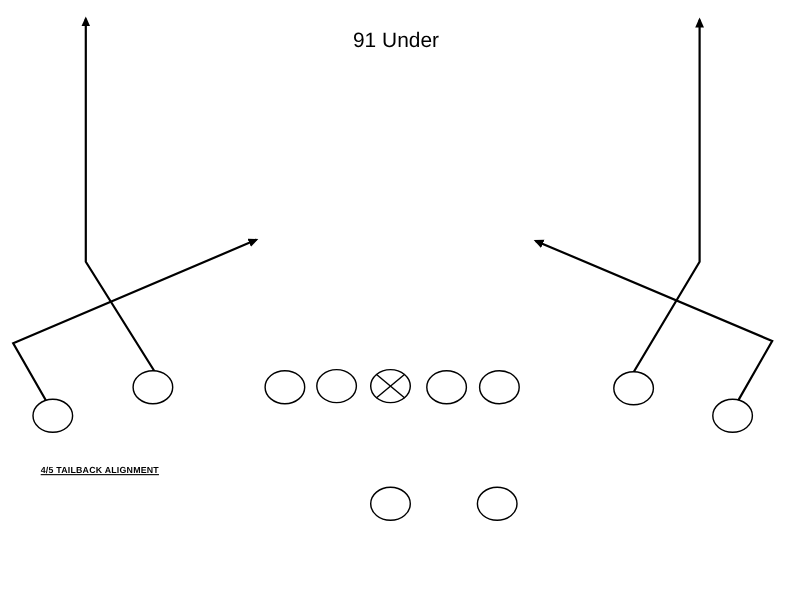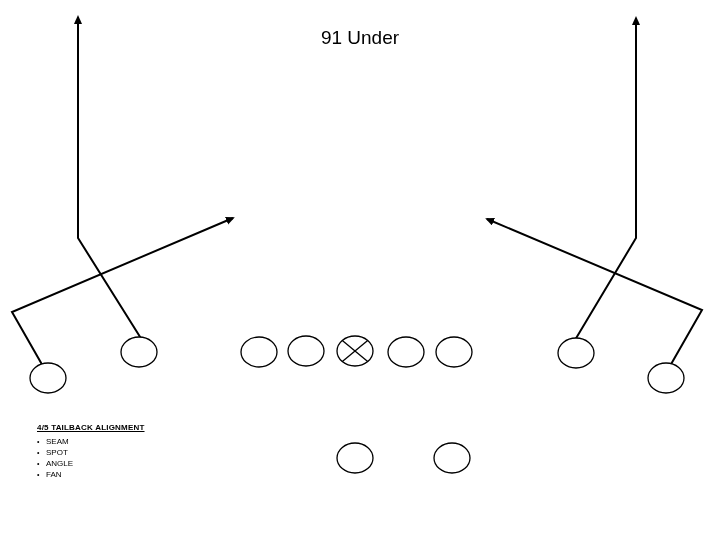--- a/index.html
+++ b/index.html
@@ -86,33 +86,15 @@
         <g>
           <ellipse cx="452" cy="458" rx="18" ry="15" fill="#ffffff" stroke="#000000" stroke-width="1.3"></ellipse>
         </g>
       </g>
   </svg>
 
   <h1 class="title">91 Under</h1>
 
   <div class="notes">
     <div class="notes-heading">4/5 TAILBACK ALIGNMENT</div>
-    <div>
-        <div class="note-item">
-          <span class="bullet">•</span>
-          <span>SEAM</span>
-        </div>
-        <div class="note-item">
-          <span class="bullet">•</span>
-          <span>SPOT</span>
-        </div>
-        <div class="note-item">
-          <span class="bullet">•</span>
-          <span>ANGLE</span>
-        </div>
-        <div class="note-item">
-          <span class="bullet">•</span>
-          <span>FAN</span>
-        </div>
-      </div>
   </div>
 
 </div>
 
 </body></html>

